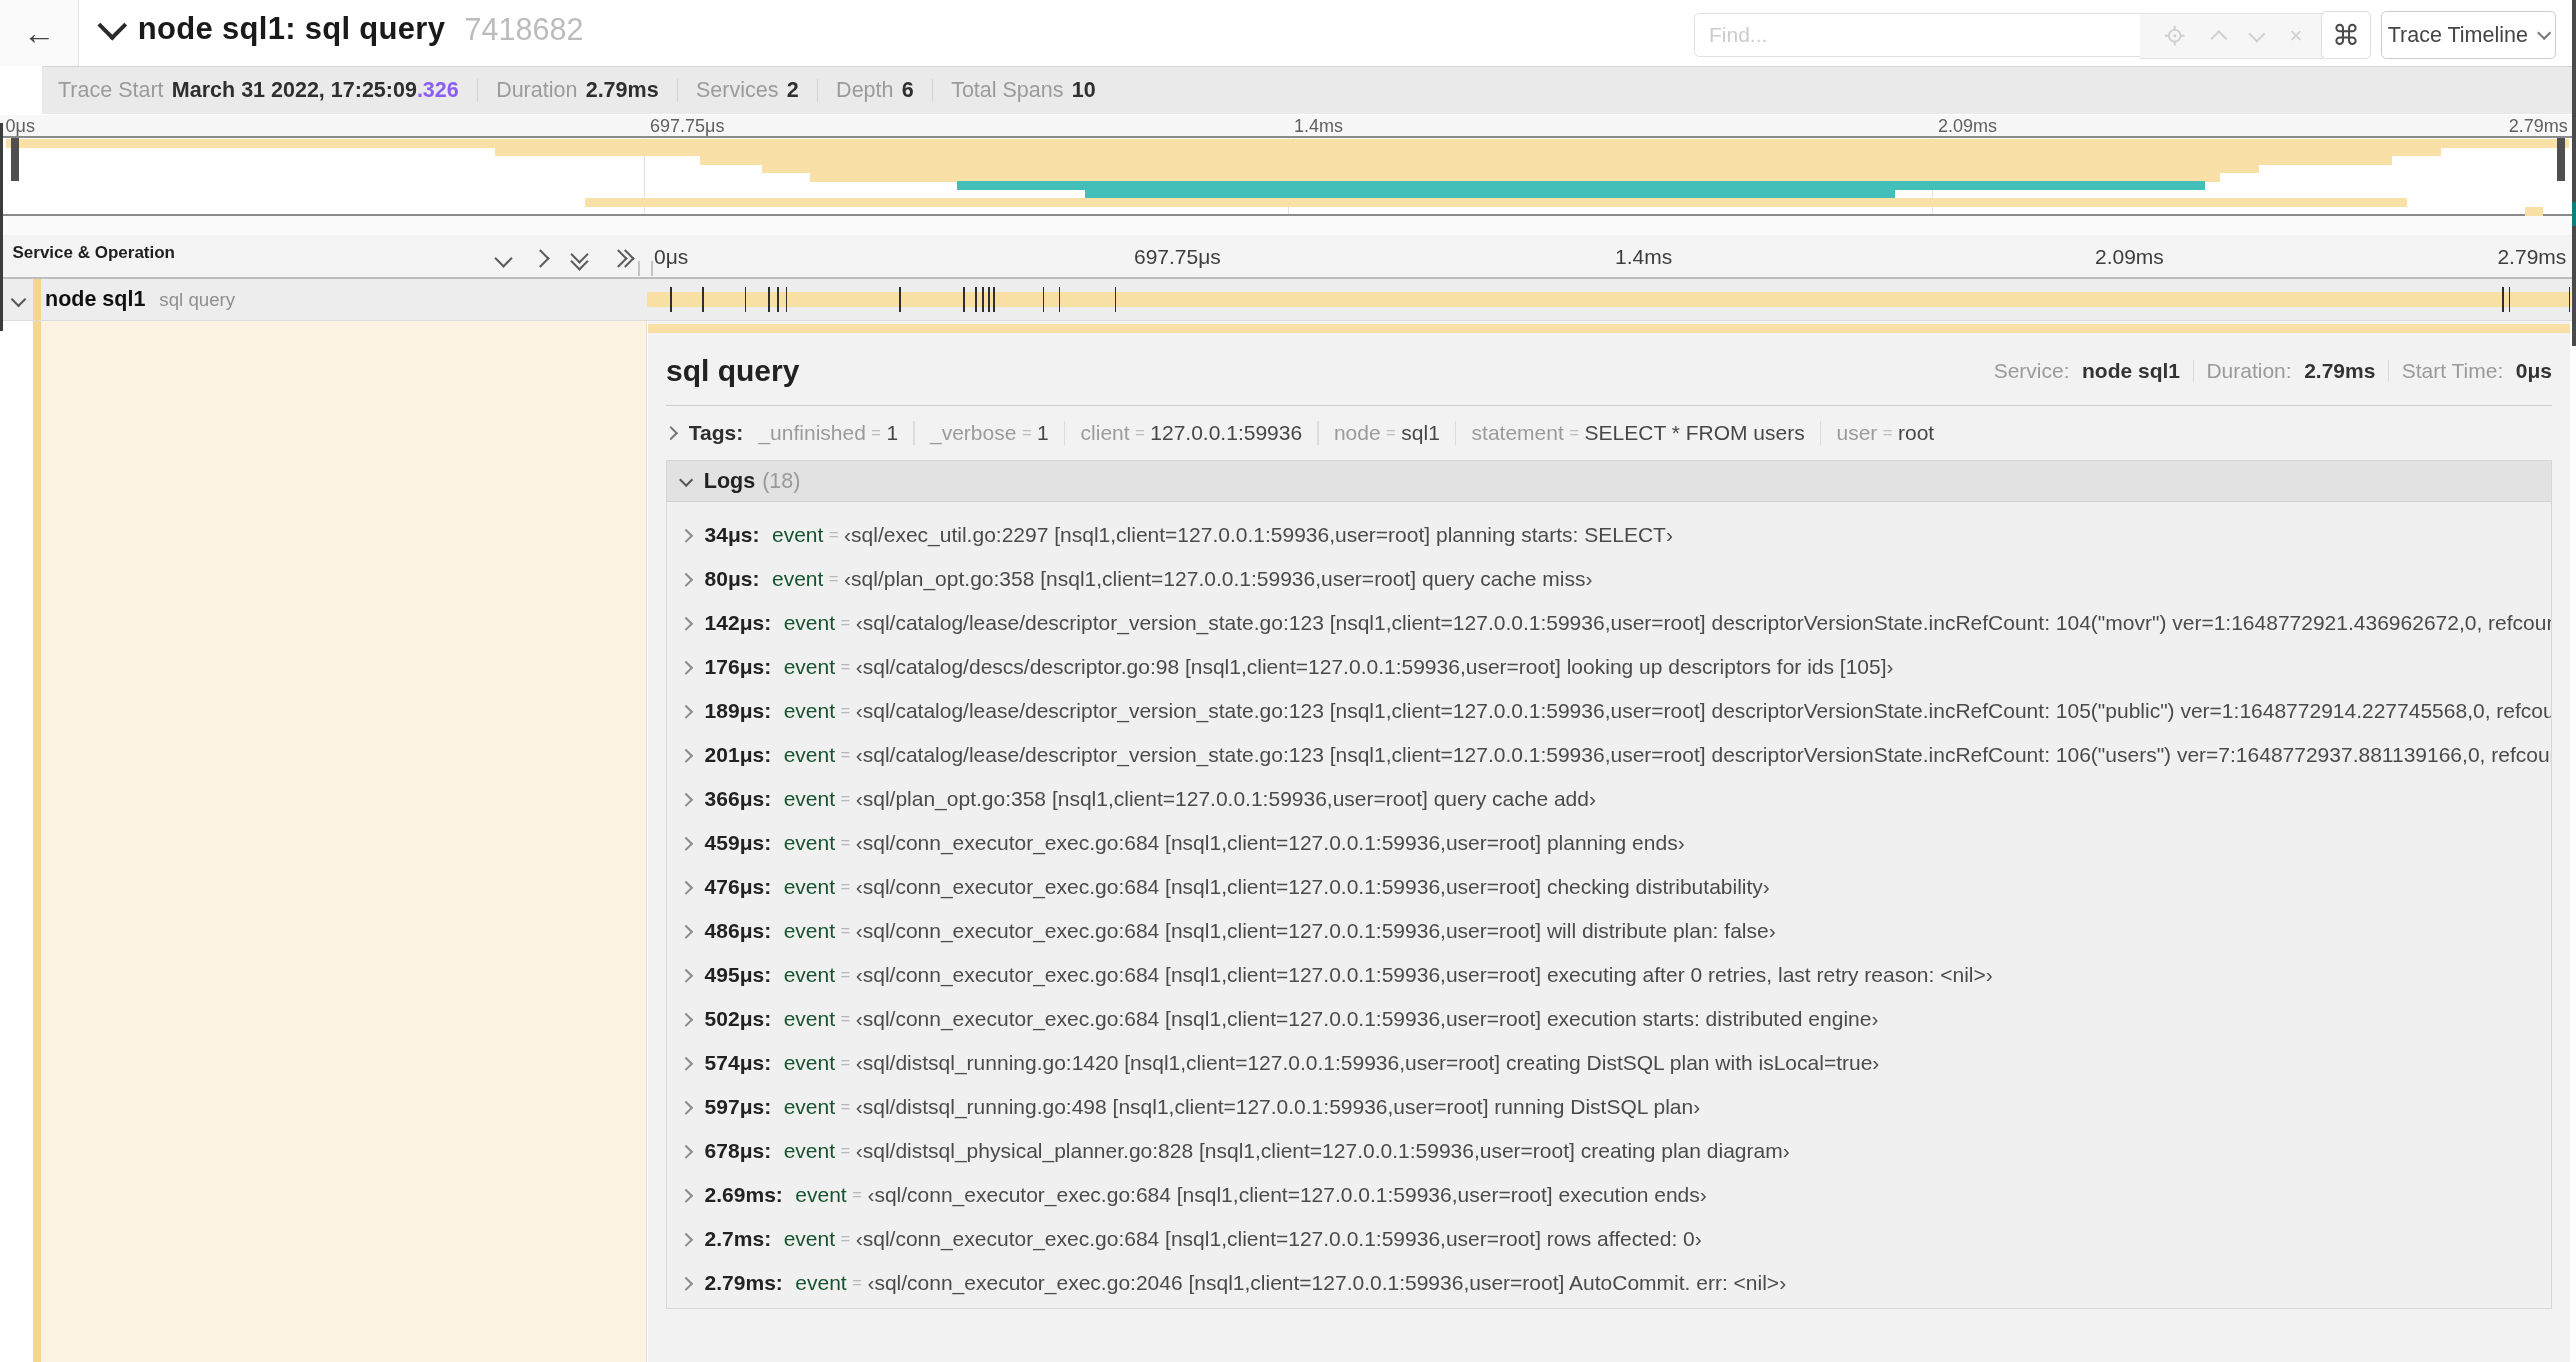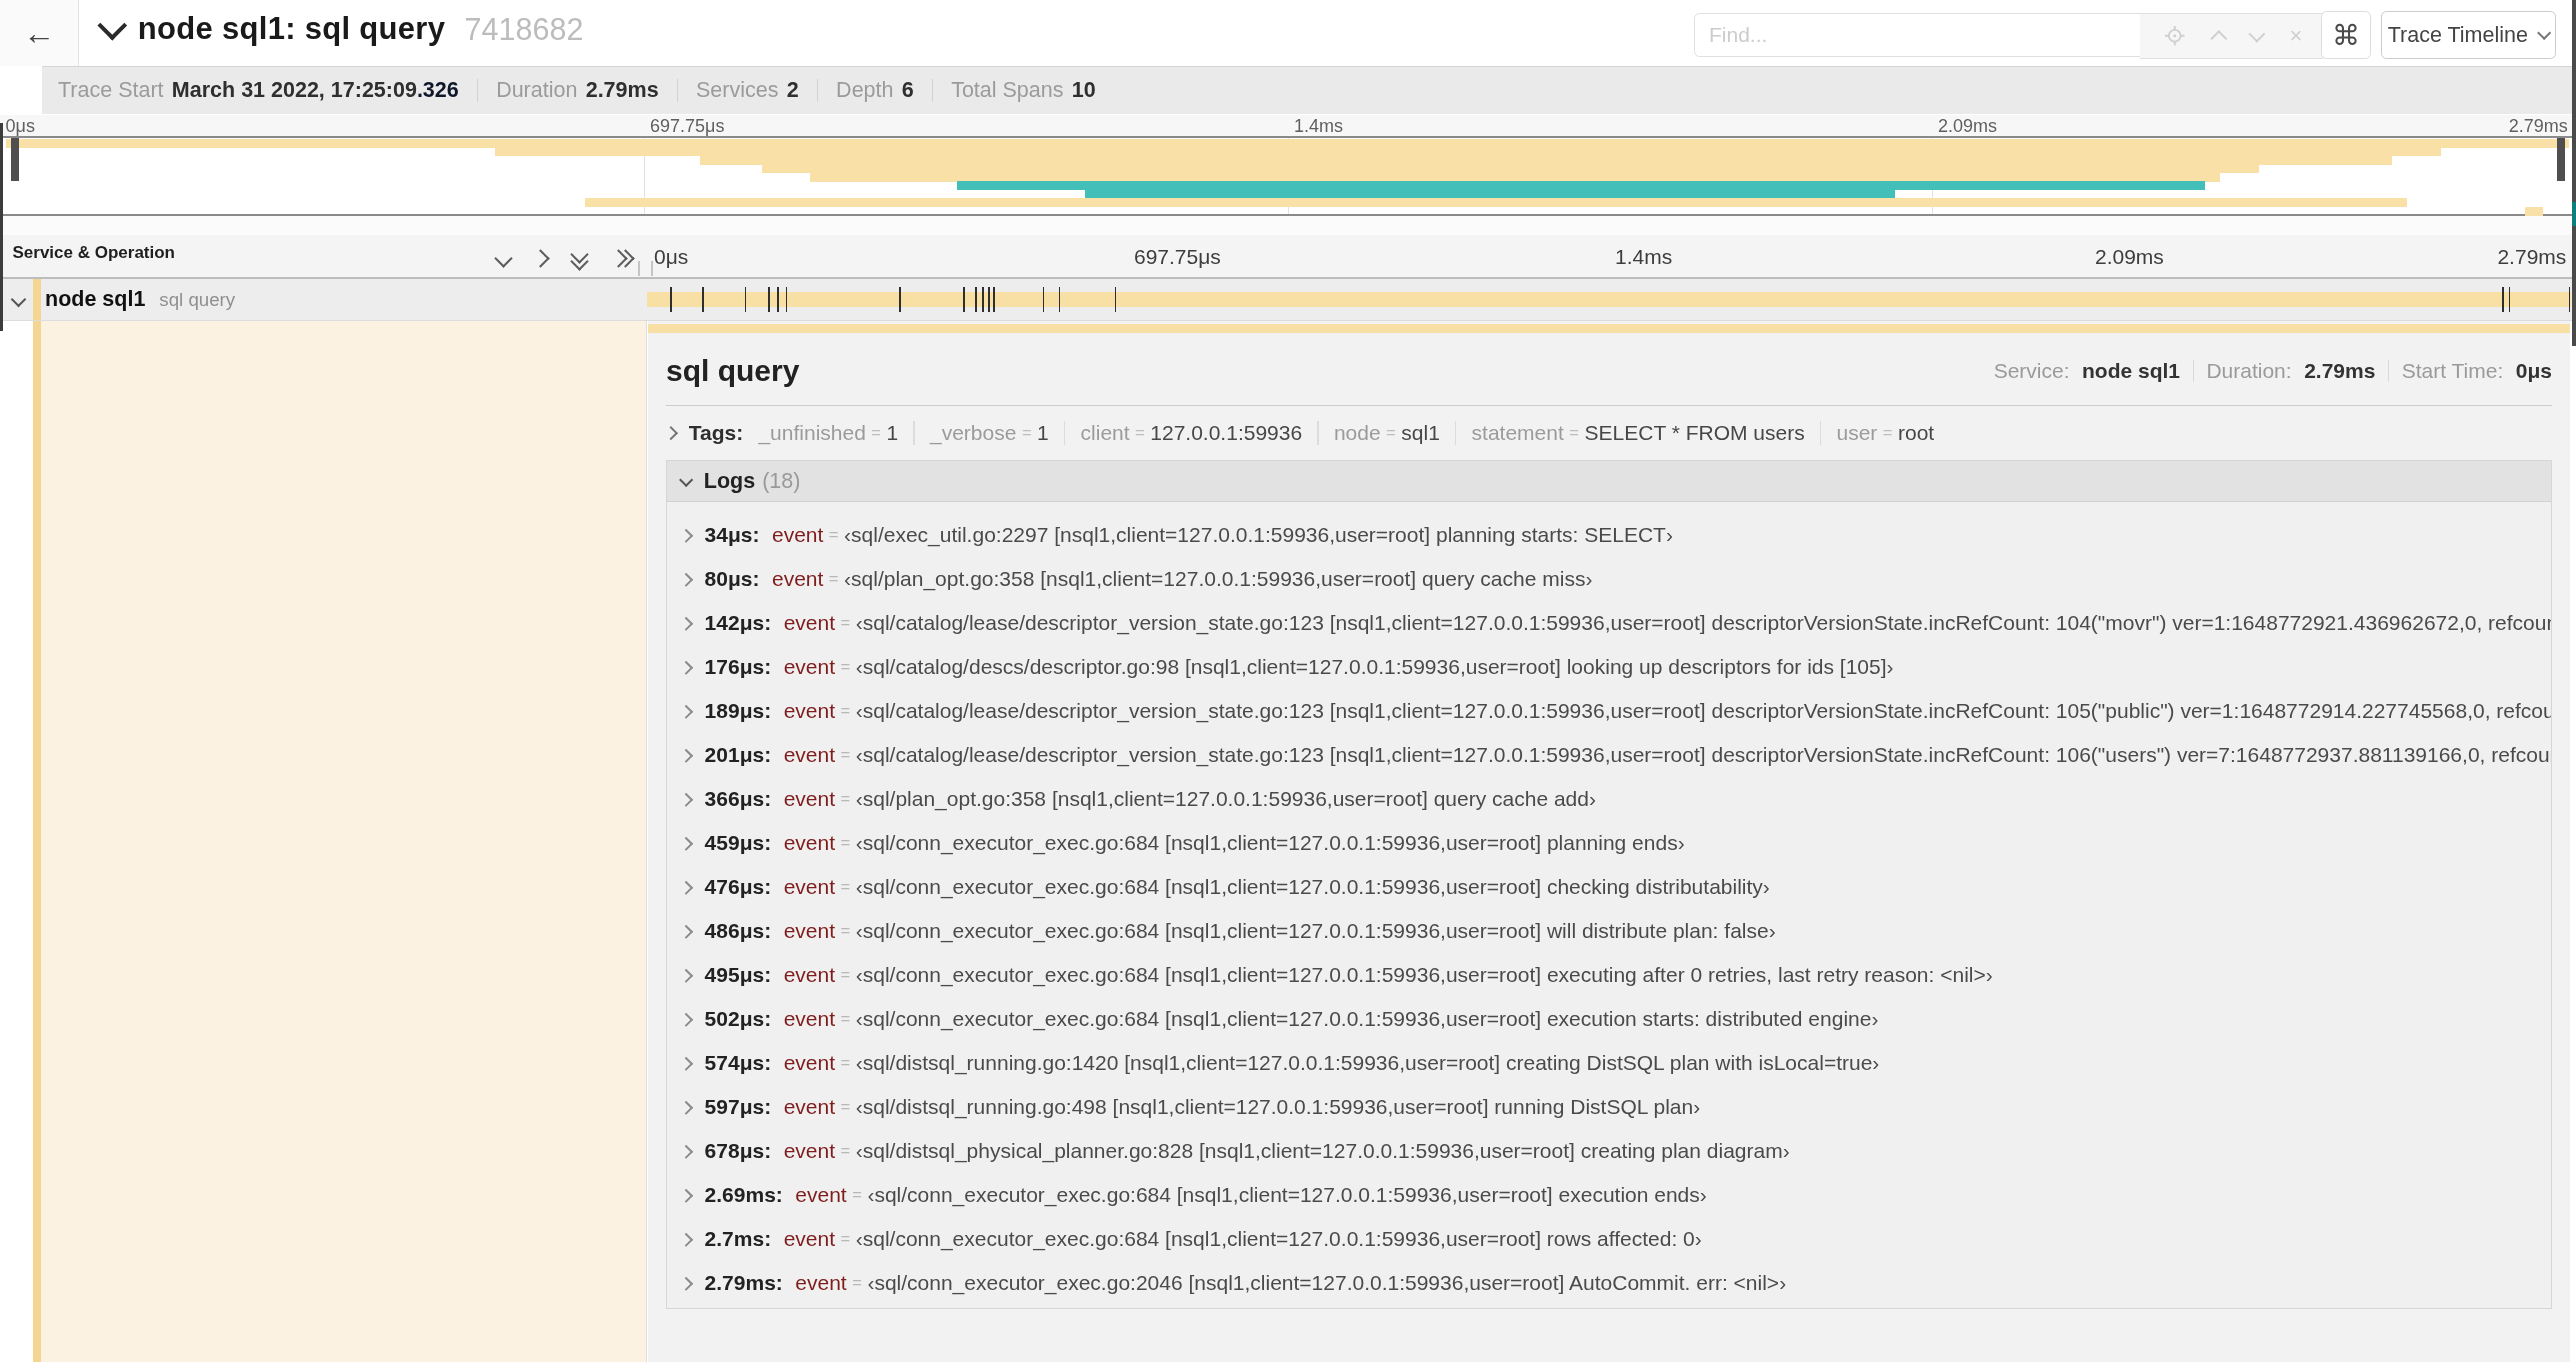--- a/index.html
+++ b/index.html
@@ -35,21 +35,21 @@
             border:1.4px solid #ccc;border-radius:5.5px;display:flex;align-items:center;justify-content:center;
             gap:11px;font-size:21.5px;color:#444;cursor:pointer;}
   .view-btn .vchev{width:8.3px;height:8.3px;border-right:2.1px solid #777;border-bottom:2.1px solid #777;
                    transform:rotate(45deg);margin-top:-4.2px;}
 
   
   .metabar{position:absolute;left:0;top:66px;width:2576px;height:48px;background:#eaeaea;
            border-top:0.7px solid #d5d5d5;display:flex;align-items:center;font-size:21.5px;padding-left:16px;box-sizing:border-box;margin-left:42px;}
   .metabar .lbl{color:#9b9b9b;margin-right:8.3px;}
   .metabar .val{color:#2f2f2f;font-weight:700;}
-  .metabar .frac{color:#0f172a;font-weight:700;}
+  .metabar .frac{color:#8b5cf6;font-weight:700;}
   .meta-div{width:1.4px;height:23.5px;background:#d2d2d2;margin:0 18px;}
 
   
   .mm-ruler{position:absolute;left:0;top:115px;width:2576px;height:21px;background:#f7f7f7;font-size:18px;color:#5f5f5f;}
   .mm-ruler span{position:absolute;top:1.4px;}
   .mm-canvas{position:absolute;left:0;top:136px;width:2576px;height:80px;background:#fff;
              border-top:2.1px solid #8a8a8a;border-bottom:2.1px solid #8a8a8a;box-sizing:border-box;cursor:crosshair;}
   .mm-grid{position:absolute;top:0;bottom:0;width:1.4px;background:#e2e2e2;}
   .mm-rows{position:absolute;left:5.5px;right:7px;top:1.4px;bottom:1.4px;}
   .mm-bar{position:absolute;height:8.3px;}
@@ -121,21 +121,21 @@
   .logs-chev{width:8.3px;height:8.3px;border-right:2.1px solid #555;border-bottom:2.1px solid #555;
              transform:rotate(45deg);margin:0 12.5px 2.8px 14px;flex:none;}
   .logs-label{font-weight:700;color:#222;margin-right:7px;}
   .logs-count{color:#999;}
   .logs-rows{padding:11px 0 2.8px 0;}
   .log-row{height:44px;display:flex;align-items:center;font-size:21px;white-space:nowrap;overflow:hidden;
            padding-left:14px;cursor:pointer;}
   .log-chev{width:7.6px;height:7.6px;border-right:2.1px solid #8a8a8a;border-bottom:2.1px solid #8a8a8a;
             transform:rotate(-45deg);margin-right:14px;flex:none;}
   .log-time{font-weight:700;color:#222;margin-right:12.5px;}
-  .log-key{color:#7f1d1d;}
+  .log-key{color:#14532d;}
   .log-eq{color:#b8b8b8;font-size:16.6px;margin:0 5.5px;}
   .log-val{color:#4a4a4a;}
   .logs-note{font-size:16.6px;color:#9e9e9e;padding:9.7px 0 12.5px 15.2px;}
 
   
   .edge-right{position:absolute;right:0;top:0;width:4.2px;height:346px;background:#4a4a4a;z-index:9;}
   .edge-right-teal{position:absolute;right:0;top:202px;width:4.2px;height:23.5px;background:#0d807d;z-index:10;}
   .edge-left{position:absolute;left:0;top:123px;width:2.8px;height:208px;background:#3c3c3c;z-index:9;}
 </style>
 </head>

